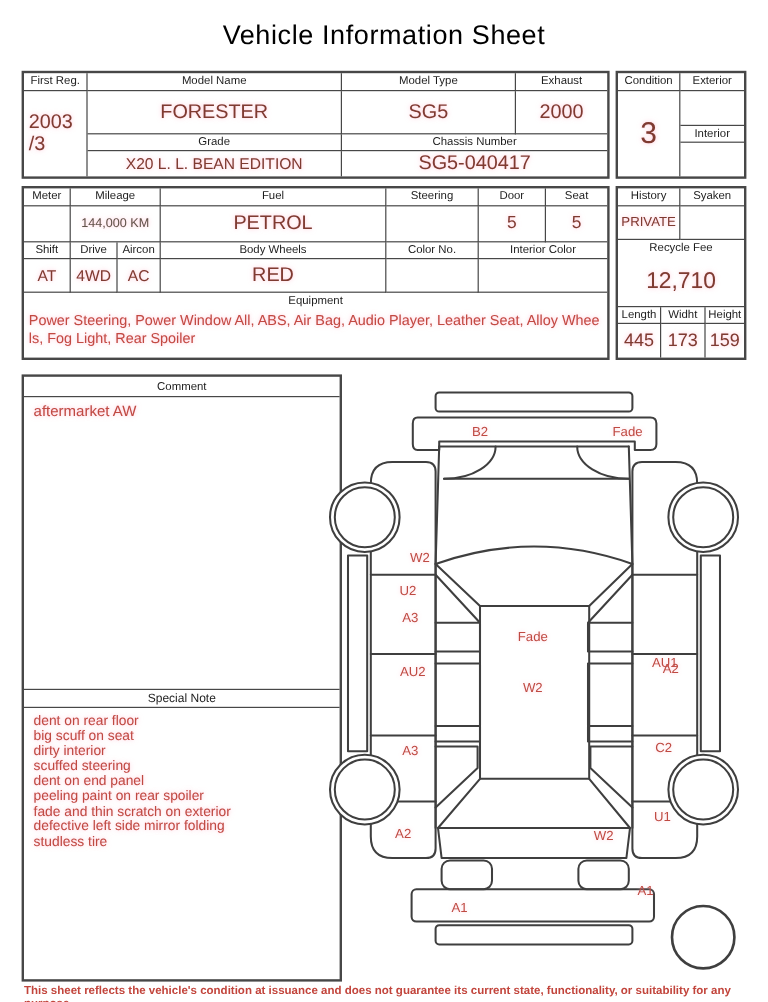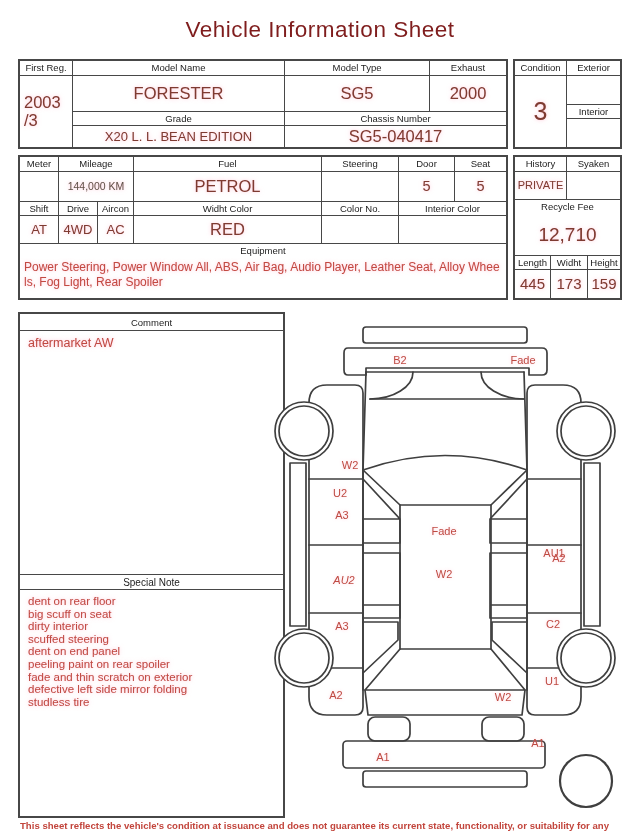--- a/index.html
+++ b/index.html
@@ -1,17 +1,17 @@
 <!DOCTYPE html>
 <html><head>
 <meta charset="utf-8">
 <style>
   html,body{margin:0;padding:0;background:#fff;}
   .page{position:relative;width:640px;height:835px;background:#fff;font-family:"Liberation Sans",sans-serif;overflow:hidden;}
-  .title{position:absolute;top:17px;left:0;width:100%;text-align:center;font-size:22.5px;letter-spacing:.5px;color:#7f1d1d;}
+  .title{position:absolute;top:17px;left:0;width:100%;text-align:center;font-size:22.5px;letter-spacing:.5px;color:#000000;}
   .box{position:absolute;border:2px solid #474747;box-sizing:border-box;background:#fff;}
   .grid{display:grid;width:100%;height:100%;}
   .cell{box-sizing:border-box;display:flex;align-items:center;justify-content:center;overflow:hidden;line-height:1.05;}
   .hdr{font-size:9.5px;color:#1c1c1c;}
   .br{border-right:1.4px solid #474747;}
   .bb{border-bottom:1.4px solid #474747;}
   .halo{text-shadow:0 0 4px rgba(255,160,188,.55),0 0 1px rgba(255,190,205,.6);}
   .maroon{color:#7e3b31;}
   .red{color:#bf4a42;}
   .v16{font-size:16.5px;}
@@ -84,21 +84,21 @@
       <div class="cell hdr bb" style="grid-area:1/7">Seat</div>
       <div class="cell br bb" style="grid-area:2/1"></div>
       <div class="cell mileage halo br bb" style="grid-area:2/2/3/4">144,000 KM</div>
       <div class="cell v16 maroon halo br bb" style="grid-area:2/4">PETROL</div>
       <div class="cell br bb" style="grid-area:2/5"></div>
       <div class="cell ds maroon halo br bb" style="grid-area:2/6">5</div>
       <div class="cell ds maroon halo bb" style="grid-area:2/7">5</div>
       <div class="cell hdr br bb" style="grid-area:3/1">Shift</div>
       <div class="cell hdr br bb" style="grid-area:3/2">Drive</div>
       <div class="cell hdr br bb" style="grid-area:3/3">Aircon</div>
-      <div class="cell hdr br bb" style="grid-area:3/4">Widht Color</div>
+      <div class="cell hdr br bb" style="grid-area:3/4">Body Wheels</div>
       <div class="cell hdr br bb" style="grid-area:3/5">Color No.</div>
       <div class="cell hdr bb" style="grid-area:3/6/4/8">Interior Color</div>
       <div class="cell v13 maroon halo br bb" style="grid-area:4/1">AT</div>
       <div class="cell v13 maroon halo br bb" style="grid-area:4/2">4WD</div>
       <div class="cell v13 maroon halo br bb" style="grid-area:4/3">AC</div>
       <div class="cell v16 maroon halo br bb" style="grid-area:4/4">RED</div>
       <div class="cell br bb" style="grid-area:4/5"></div>
       <div class="cell bb" style="grid-area:4/6/5/8"></div>
       <div class="cell hdr" style="grid-area:5/1/6/8">Equipment</div>
       <div class="cell equip halo" style="grid-area:6/1/7/8">Power Steering, Power Window All, ABS, Air Bag, Audio Player, Leather Seat, Alloy Wheels, Fog Light, Rear Spoiler</div>
@@ -194,21 +194,21 @@
       </g>
     </svg>
   <span class="dlabel" style="left: 130px; top: 45px;">B2</span>
       <span class="dlabel" style="left: 253px; top: 45px;">Fade</span>
       <span class="dlabel" style="left: 80px; top: 150px;">W2</span>
       <span class="dlabel" style="left: 70px; top: 178px;">U2</span>
       <span class="dlabel" style="left: 72px; top: 200px;">A3</span>
       <span class="dlabel" style="left: 284px; top: 198px; margin-top: 40px;">AU1</span>
       <span class="dlabel" style="left: 174px; top: 216px;">Fade</span>
       <span class="dlabel" style="left: 289px; top: 243px;">A2</span>
-      <span class="dlabel" style="left: 74px; top: 265px; font-style: italic;">AU2</span>
+      <span class="dlabel" style="left: 74px; top: 245px;">AU2</span>
       <span class="dlabel" style="left: 174px; top: 259px;">W2</span>
       <span class="dlabel" style="left: 72px; top: 311px;">A3</span>
       <span class="dlabel" style="left: 283px; top: 309px;">C2</span>
       <span class="dlabel" style="left: 282px; top: 366px;">U1</span>
       <span class="dlabel" style="left: 66px; top: 380px;">A2</span>
       <span class="dlabel" style="left: 233px; top: 382px;">W2</span>
       <span class="dlabel" style="left: 113px; top: 442px;">A1</span>
       <span class="dlabel" style="left: 268px; top: 428px;">A1</span>
     </div>
 

